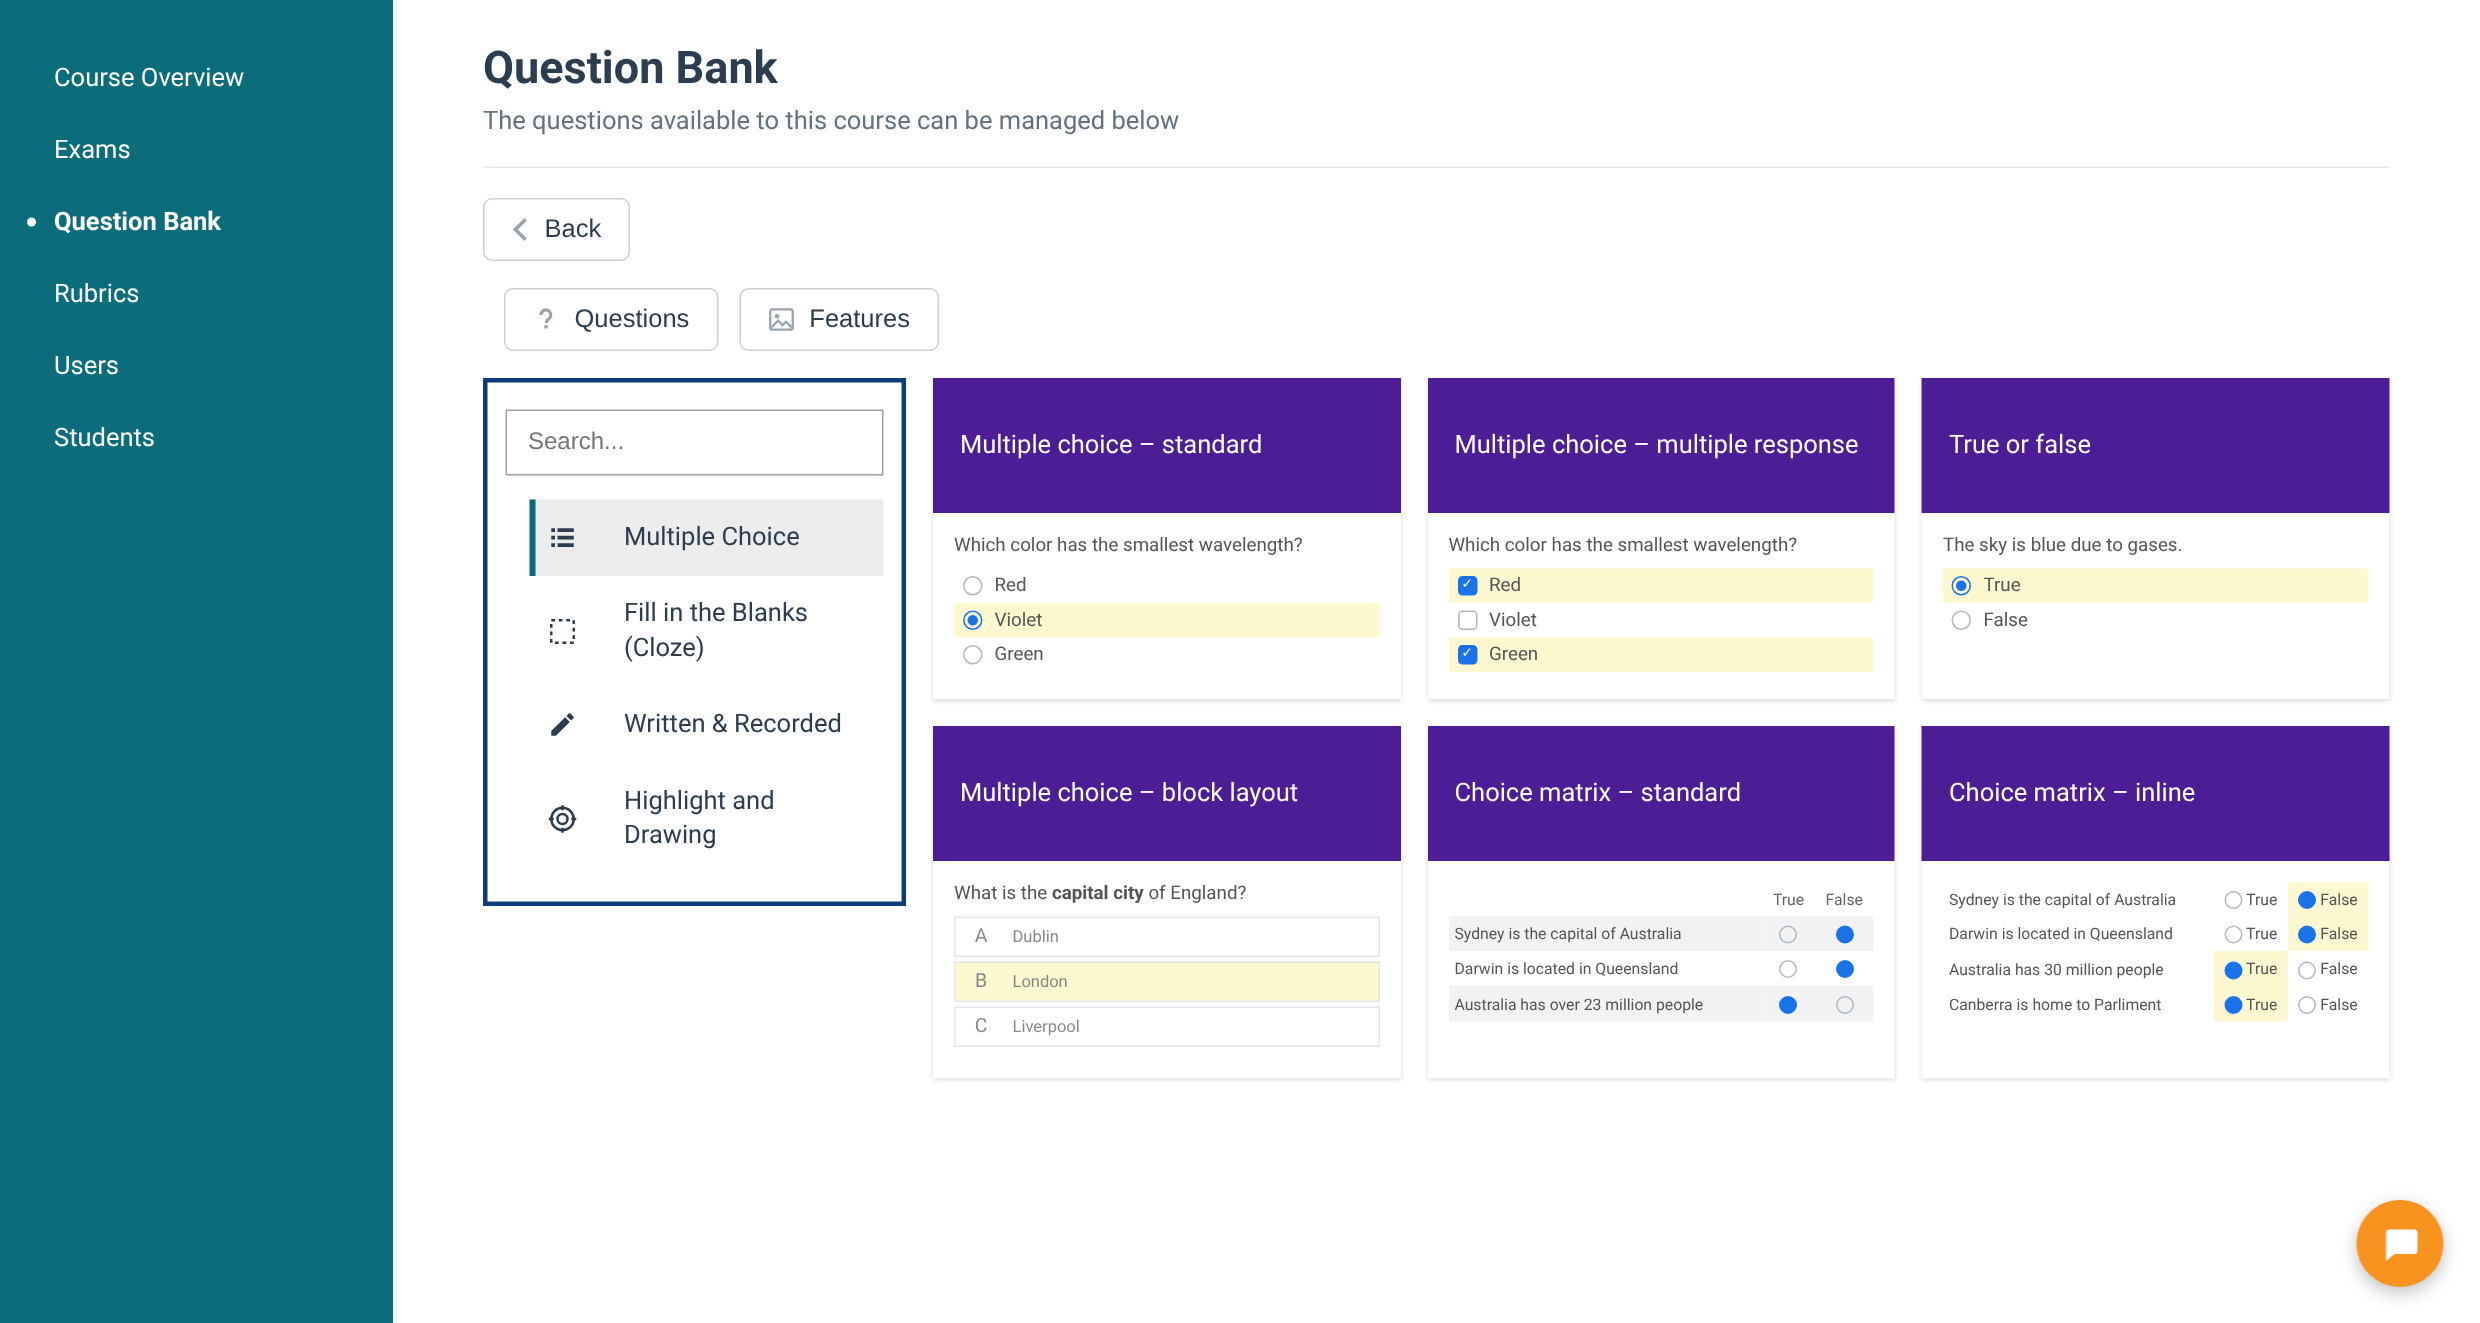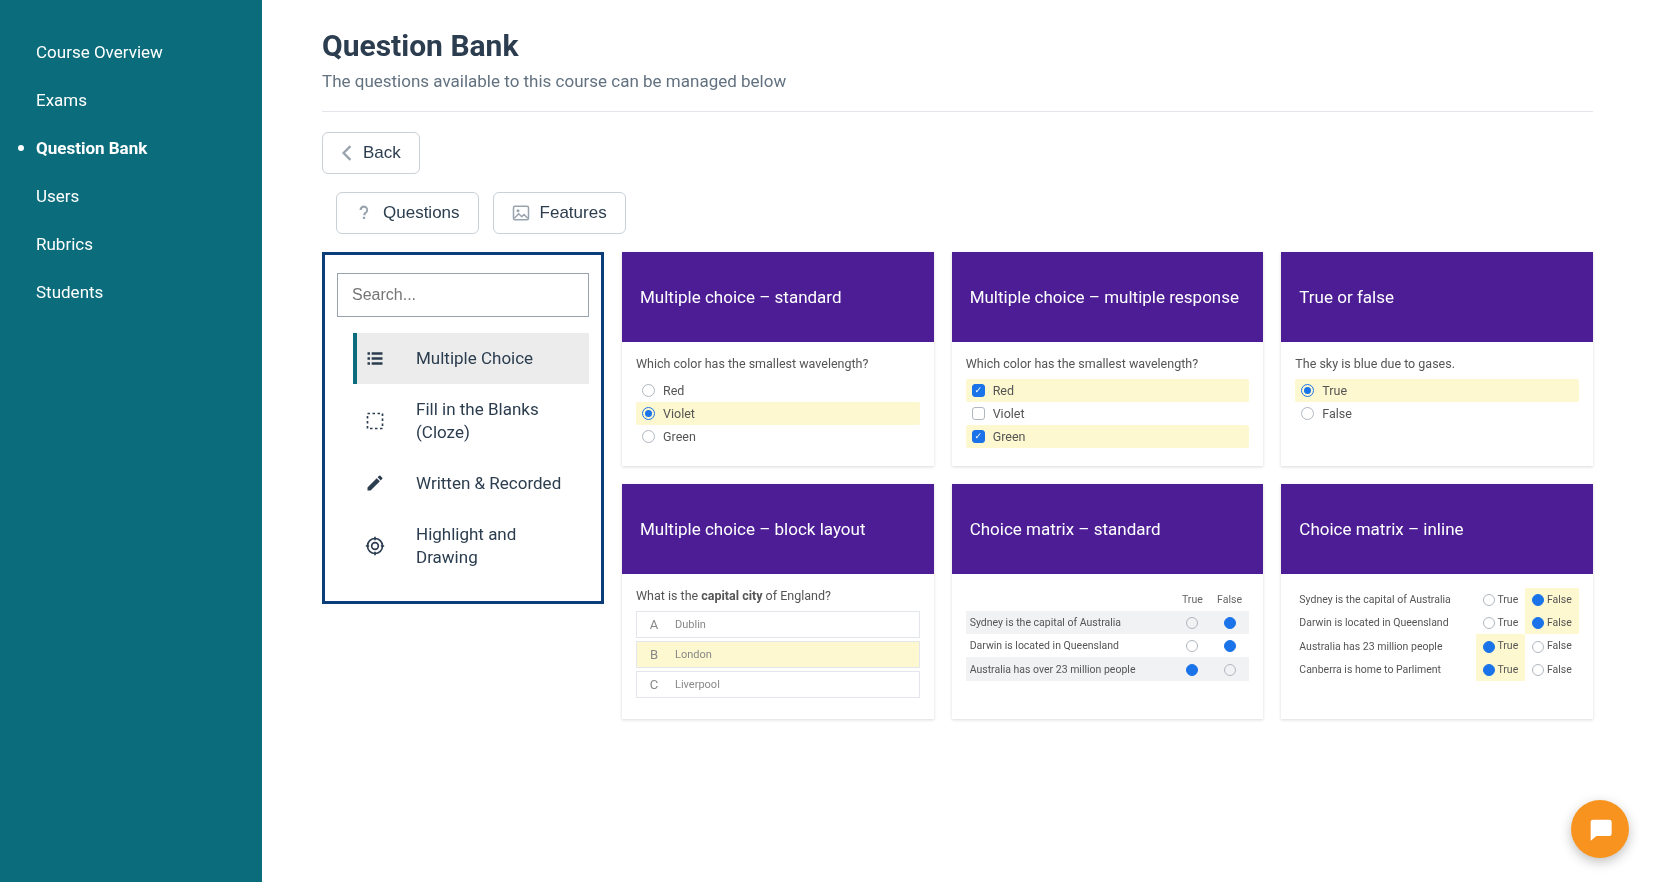--- a/index.html
+++ b/index.html
@@ -56,22 +56,22 @@
   .chat-fab svg { width: 28px; height: 28px; fill: #fff; }
 </style>
 </head>
 <body>
 
 <div class="app">
   <nav class="sidebar">
     <div class="sidebar-item"><span>Course Overview</span></div>
     <div class="sidebar-item"><span>Exams</span></div>
     <div class="sidebar-item active"><span>Question Bank</span></div>
+    <div class="sidebar-item"><span>Rubrics</span></div>
     <div class="sidebar-item"><span>Users</span></div>
-    <div class="sidebar-item"><span>Rubrics</span></div>
     <div class="sidebar-item"><span>Students</span></div>
   </nav>
 
   <main class="main">
     <h1 class="page-title">Question Bank</h1>
     <div class="page-sub">The questions available to this course can be managed below</div>
     <hr class="hr">
 
     <button class="back-btn">
       <svg viewBox="0 0 8 14">
@@ -243,21 +243,21 @@
                     <td class="stmt">Sydney is the capital of Australia</td>
                     <td><span class="mx-radio"></span> <span>True</span></td>
                     <td class="sel"><span class="mx-radio on"></span> <span>False</span></td>
                   </tr>
               <tr>
                     <td class="stmt">Darwin is located in Queensland</td>
                     <td><span class="mx-radio"></span> <span>True</span></td>
                     <td class="sel"><span class="mx-radio on"></span> <span>False</span></td>
                   </tr>
               <tr>
-                    <td class="stmt">Australia has 23 million people</td>
+                    <td class="stmt">Australia has 30 million people</td>
                     <td class="sel"><span class="mx-radio on"></span> <span>True</span></td>
                     <td><span class="mx-radio"></span> <span>False</span></td>
                   </tr>
               <tr>
                     <td class="stmt">Canberra is home to Parliment</td>
                     <td class="sel"><span class="mx-radio on"></span> <span>True</span></td>
                     <td><span class="mx-radio"></span> <span>False</span></td>
                   </tr>
             </tbody>
               </table>

